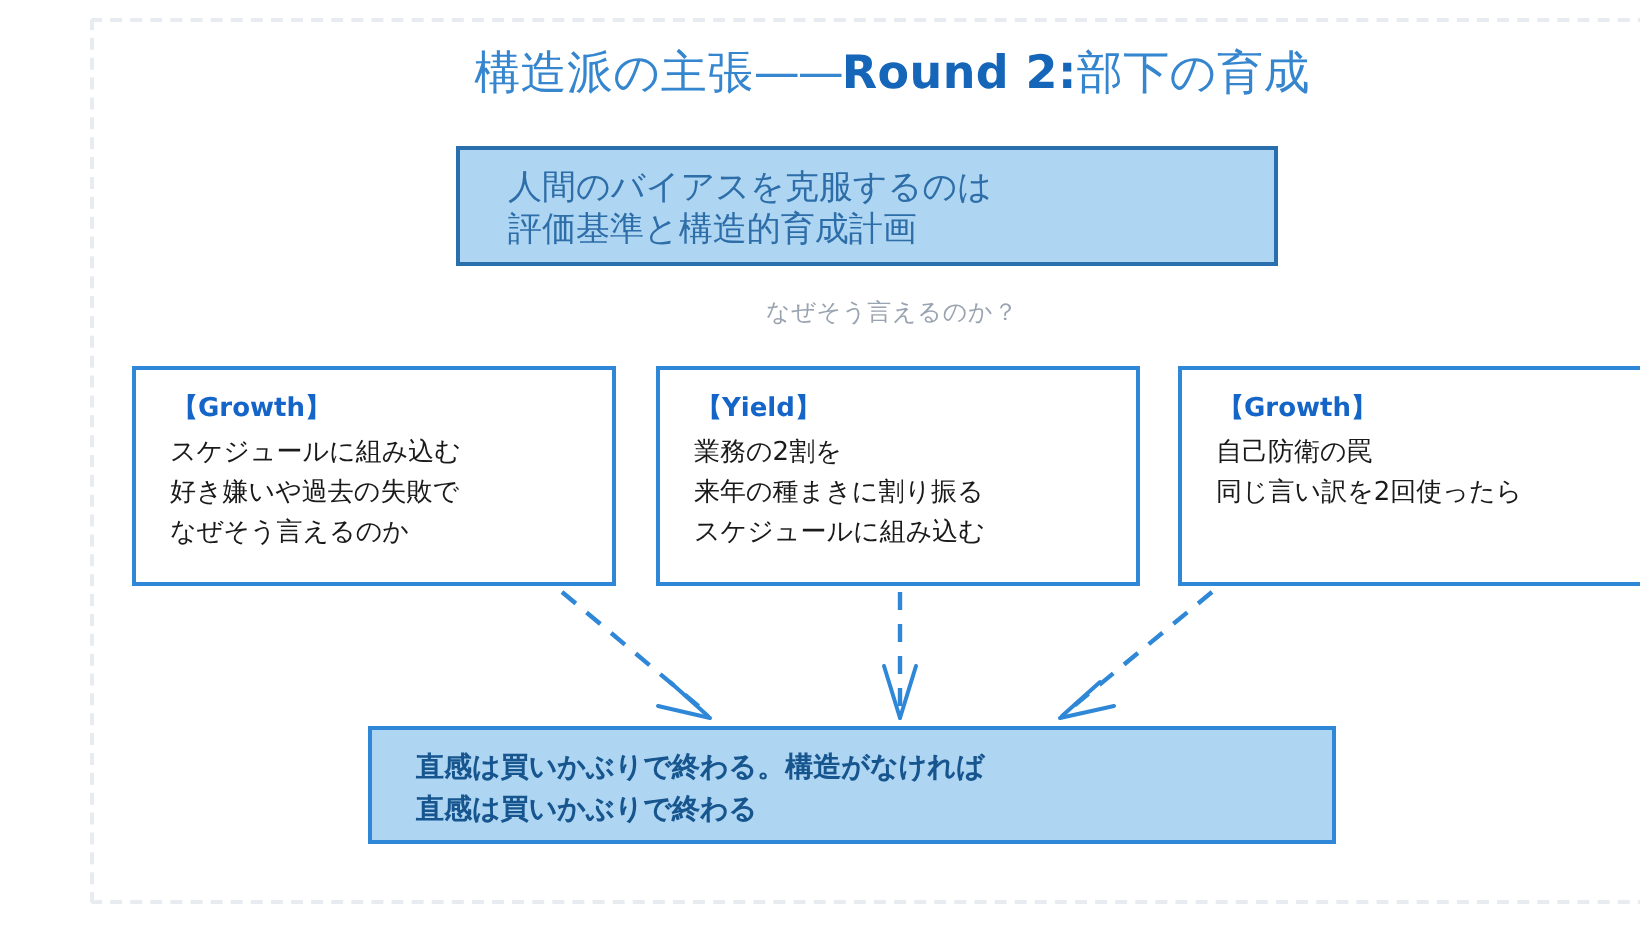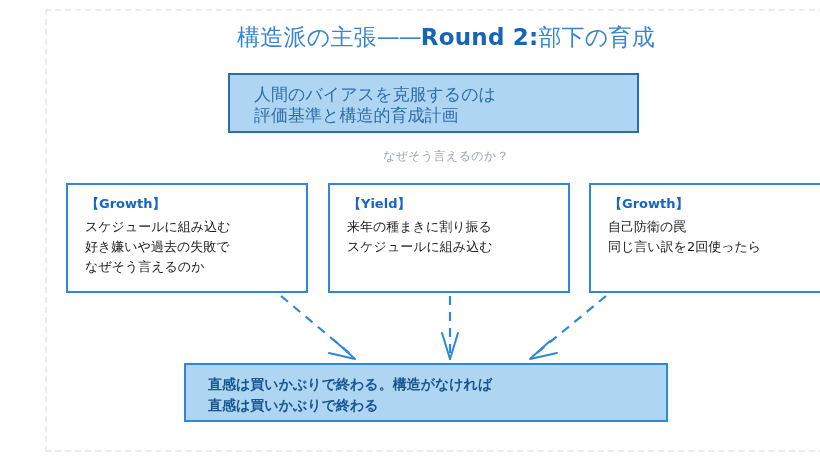--- a/index.html
+++ b/index.html
@@ -179,20 +179,21 @@
     <div class="r-body">
       <div>スケジュールに組み込む</div>
       <div>好き嫌いや過去の失敗で</div>
       <div>なぜそう言えるのか</div>
     </div>
   </div>
 
   <div class="reason r2">
     <div class="r-head">【Yield】</div>
     <div class="r-body">
+      <div>業務の2割を</div>
       <div>来年の種まきに割り振る</div>
       <div>スケジュールに組み込む</div>
     </div>
   </div>
 
   <div class="reason r3">
     <div class="r-head">【Growth】</div>
     <div class="r-body">
       <div>自己防衛の罠</div>
       <div>同じ言い訳を2回使ったら</div>

